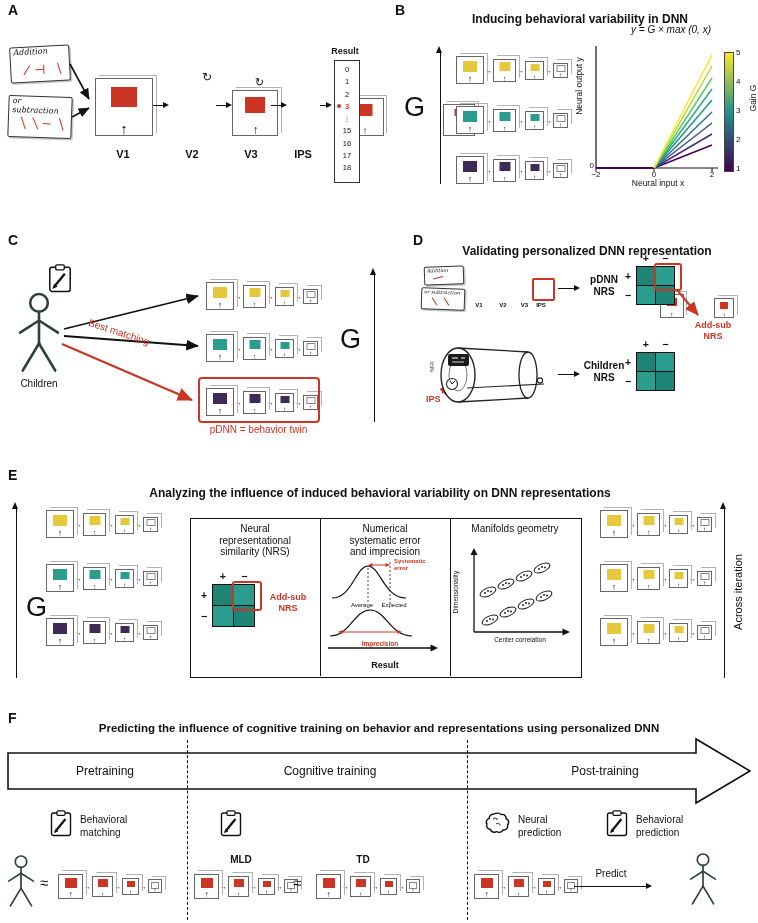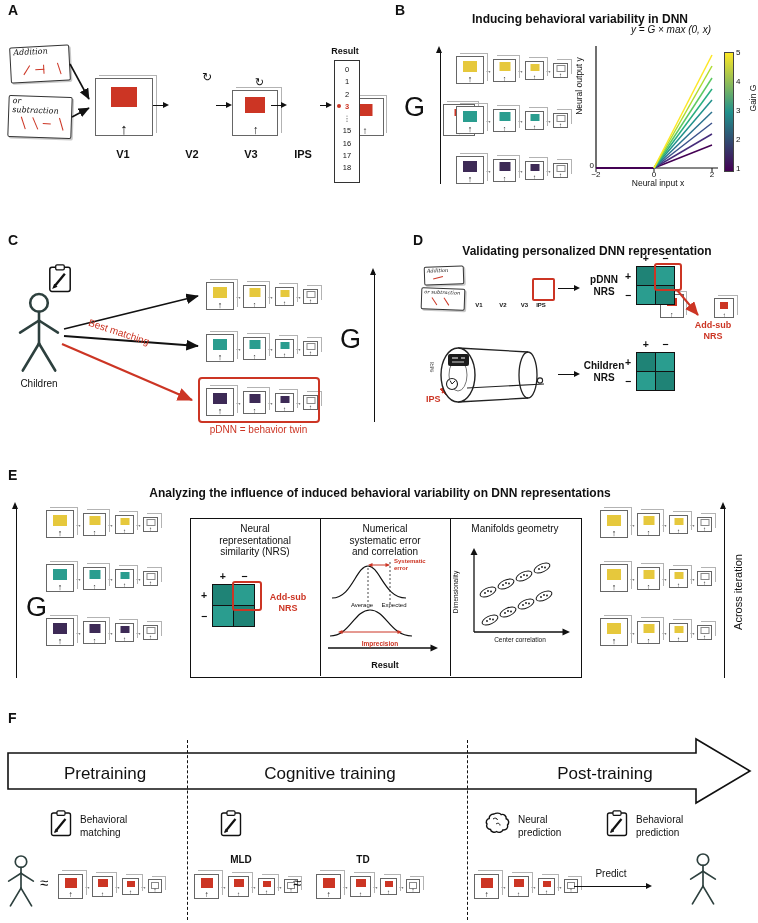--- a/index.html
+++ b/index.html
@@ -48,21 +48,21 @@
   .ico{stroke:#111;fill:#fff}
   .lab10 span{display:block;font-size:10px;line-height:12.5px}
   .coltitle span{display:block;font-size:10px;line-height:11.5px;text-align:center}
   .t6{font-size:6px;line-height:6.8px}
   .t65{font-size:6.5px}
   .t8{font-size:8px}
   .t85{font-size:8.5px}
   .t9{font-size:9px}
   .t10{font-size:10px}
   .t11{font-size:11px}
-  .t12{font-size:17px}
+  .t12{font-size:12px}
   .bold{font-weight:700}
   .ital{font-style:italic}
   svg{display:block}
 </style>
 </head>
 <body>
 
 <div class="fig">
 
   
@@ -548,21 +548,21 @@
       <span class="cell" style="width: 20px; height: 20px; background: rgb(31, 131, 118);"></span>
     </div>
     <span class="mx-red" style="left:20px;top:-3px;width:26px;height:26px"></span>
   </div>
   <div class="abs t9 bold redtext center" style="left:260px;top:592px;width:56px">Add-sub</div>
   <div class="abs t9 bold redtext center" style="left:260px;top:603px;width:56px">NRS</div>
 
   <div class="abs coltitle" style="left:323px;top:523px;width:124px">
     <span>Numerical</span>
     <span>systematic error</span>
-    <span>and correlation</span>
+    <span>and imprecision</span>
   </div>
 
   <svg class="abs" style="left:324px;top:558px" width="122" height="98">
     <path d="M 8 40 C 28 40 32 8 44 8 C 56 8 60 40 82 40" fill="none" stroke="#111" stroke-width="1.2"></path>
     <line x1="44" y1="10" x2="44" y2="46" stroke="#333" stroke-width="0.9" stroke-dasharray="2 2"></line>
     <line x1="66" y1="4" x2="66" y2="46" stroke="#333" stroke-width="0.9" stroke-dasharray="2 2"></line>
     <line x1="45.5" y1="7" x2="64.5" y2="7" style="stroke:var(--red)" stroke-width="1"></line>
     <path d="M44 7 l4.5 -2 v4 z" style="fill:var(--red)"></path>
     <path d="M66 7 l-4.5 -2 v4 z" style="fill:var(--red)"></path>
     <path d="M 6 78 C 26 78 30 52 46 52 C 62 52 66 78 88 78" fill="none" stroke="#111" stroke-width="1.2"></path>
@@ -690,20 +690,21 @@
       <span class="cube" style="width:13px;height:13px">
         <span class="sq last" style="width:7px;height:5px"></span>
         <span class="up" style="font-size:6px">↑</span>
       </span>
     </div>
   <div class="abs varrow" style="left:724px;top:506px;height:172px"></div>
   <div class="abs t11 rotl center" style="left:732px;top:678px;width:172px">Across iteration</div>
 
   
   <div class="abs plabel" style="left:8px;top:710px">F</div>
+  <div class="abs ptitle" style="left:12px;top:722px;width:734px;font-size:11.5px">Predicting the influence of cognitive training on behavior and representations using personalized DNN</div>
 
   <svg class="abs" style="left:6px;top:736px" width="748" height="70">
     <polygon points="2,17 690,17 690,3 744,35 690,67 690,53 2,53" fill="#fff" stroke="#111" stroke-width="1.6"></polygon>
   </svg>
   <div class="abs t12 center" style="left:40px;top:764px;width:130px">Pretraining</div>
   <div class="abs t12 center" style="left:245px;top:764px;width:170px">Cognitive training</div>
   <div class="abs t12 center" style="left:530px;top:764px;width:150px">Post-training</div>
   <div class="abs dash-v" style="left:187px;top:740px;height:180px"></div>
   <div class="abs dash-v" style="left:467px;top:740px;height:180px"></div>
 

